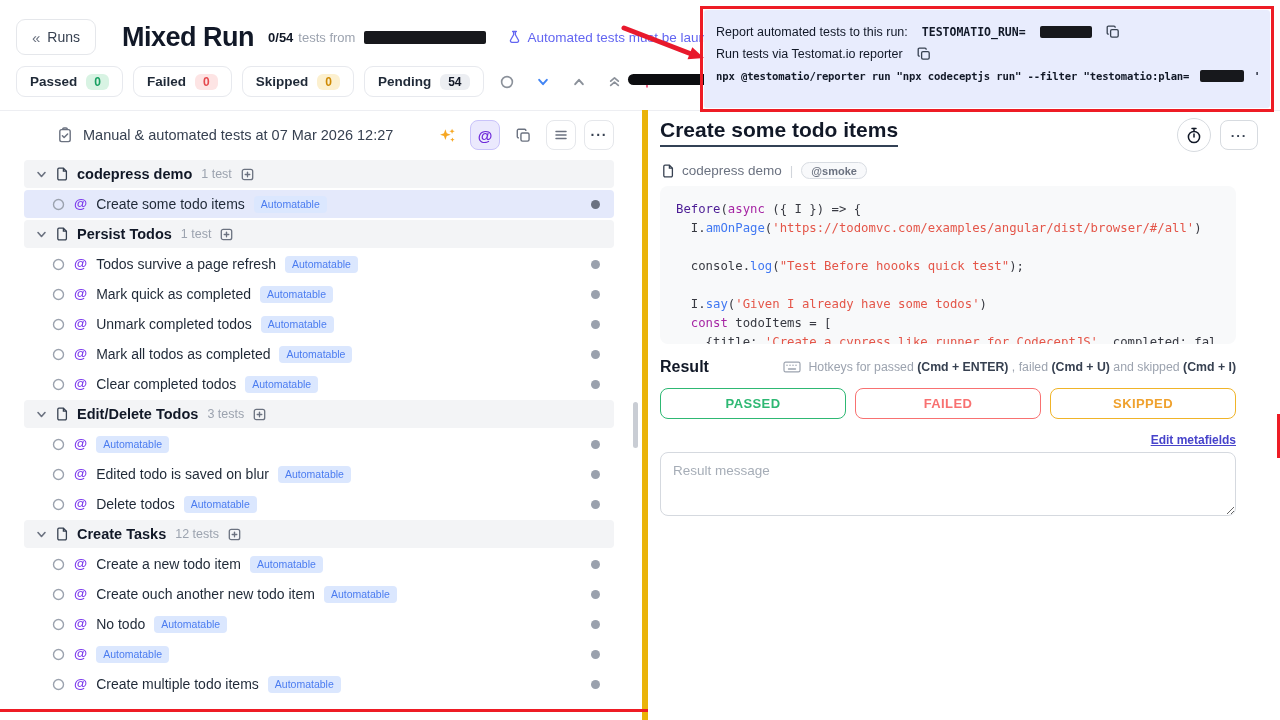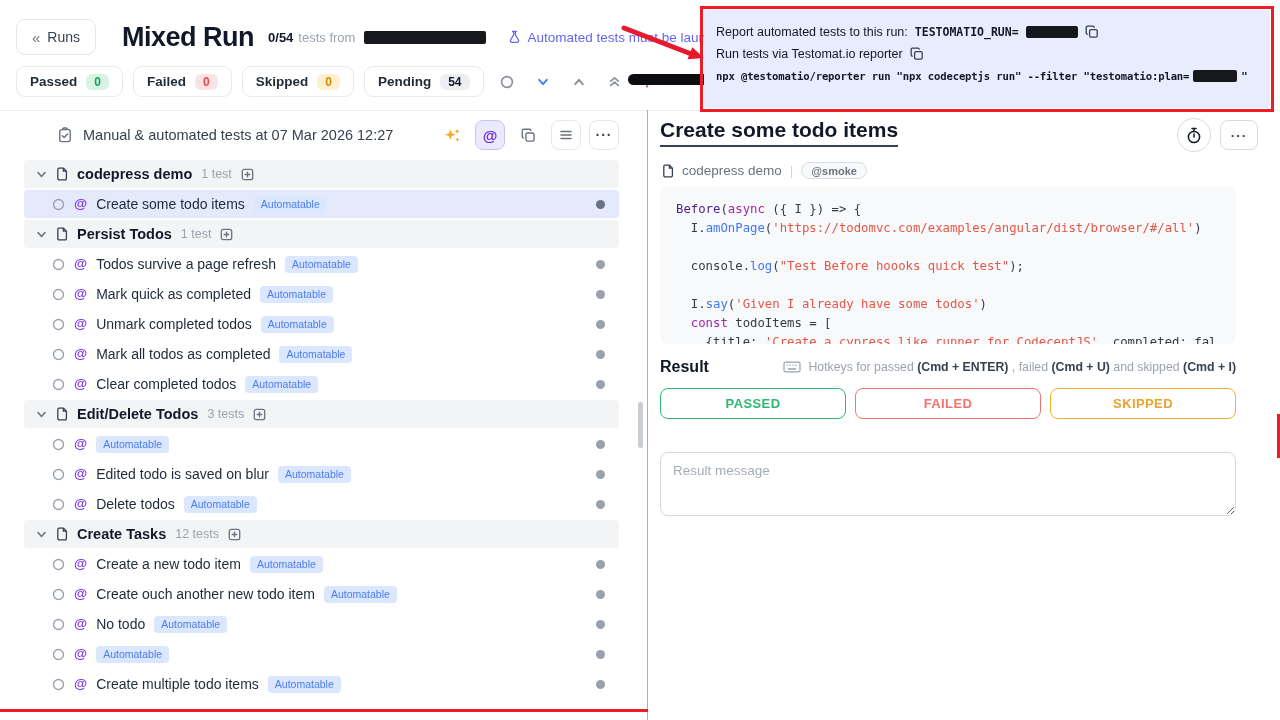--- a/index.html
+++ b/index.html
@@ -32,37 +32,37 @@
   .hicon{width:26px;height:26px;display:inline-flex;align-items:center;justify-content:center;
     background:none;border:none;padding:0;cursor:pointer;color:#8b919a;}
   .hicon.blue{color:#4285f4;} .hicon.flag{color:#f0426b;}
 
   .progress-pill{position:absolute;left:628px;top:74px;width:210px;height:11px;border-radius:7px;
     background:#0c0d10;z-index:40;}
 
   
   .report-box{position:absolute;left:704px;top:10px;width:566px;height:98px;box-sizing:border-box;
     background:#e8ecfd;border-radius:3px;padding:11px 12px;z-index:50;font-size:12.5px;color:#111827;}
-  .rb-line{height:22px;display:flex;align-items:center;gap:7px;white-space:nowrap;overflow:hidden;}
+  .rb-line{height:22px;display:flex;align-items:center;gap:14px;white-space:nowrap;overflow:hidden;}
   .mono-b{font-family:"DejaVu Sans Mono",monospace;font-weight:700;font-size:11.5px;}
   .rb3{font-family:"DejaVu Sans Mono",monospace;font-weight:700;font-size:10.6px;letter-spacing:-0.15px;}
   .redact2{width:52px;height:12px;background:#17181c;border-radius:2px;display:inline-block;flex:none;}
   .copy-ic{color:#374151;cursor:pointer;}
 
   
   .anno-rect{position:absolute;left:700px;top:6px;width:574px;height:106px;border:3px solid var(--c-annotation,#ee1c25);
     z-index:80;pointer-events:none;box-sizing:border-box;}
   .anno-arrow{position:absolute;left:620px;top:24px;z-index:85;pointer-events:none;}
   .anno-bottom{position:absolute;left:0;top:709px;width:648px;height:3px;background:var(--c-annotation,#ee1c25);z-index:90;}
   .anno-right{position:absolute;left:1277px;top:414px;width:3px;height:44px;background:var(--c-annotation,#ee1c25);z-index:90;}
 
   .hdivider{position:absolute;left:0;top:110px;width:1280px;height:1px;background:#edeef2;}
 
   
-  .left-panel{position:absolute;left:0;top:110px;width:648px;bottom:0;border-right:1px solid #eab308;box-sizing:border-box;}
+  .left-panel{position:absolute;left:0;top:110px;width:648px;bottom:0;border-right:6px solid #eab308;box-sizing:border-box;}
   .lp-header{position:absolute;top:8px;left:0;right:0;height:34px;display:flex;align-items:center;}
   .lp-clip{margin-left:57px;color:#6b7280;}
   .lp-title{margin-left:10px;font-size:14.5px;font-weight:500;color:#374151;}
   .lp-tools{margin-left:auto;margin-right:28px;display:flex;align-items:center;gap:8px;}
   .tool{width:30px;height:30px;display:inline-flex;align-items:center;justify-content:center;border-radius:8px;
     border:none;background:none;color:#6b7280;cursor:pointer;padding:0;}
   .tool.bordered{border:1px solid #e5e7eb;background:#fff;}
   .tool.at-active{background:#ebe9fd;border:1px solid #c9c3fa;color:#6d28d9;font-weight:700;font-size:15px;}
   .tool.more-t{font-weight:700;color:#374151;letter-spacing:1px;font-size:14px;}
 
@@ -557,19 +557,22 @@
         <span><span class="hk-g">Hotkeys for passed </span><span class="hk-b">(Cmd + ENTER)</span><span class="hk-g"> , failed </span><span class="hk-b">(Cmd + U)</span><span class="hk-g"> and skipped </span><span class="hk-b">(Cmd + I)</span></span>
       </span>
     </div>
 
     <div class="result-buttons">
         <button class="rbtn rb-green">PASSED</button>
         <button class="rbtn rb-red">FAILED</button>
         <button class="rbtn rb-yellow">SKIPPED</button>
       </div>
 
+    <div class="metafields">
+      <a>Edit metafields</a>
+    </div>
 
     <textarea class="msg" placeholder="Result message" style=""></textarea>
   </div>
 
   <div class="anno-bottom"></div>
   <div class="anno-right"></div>
 </div>
 
 </body></html>

